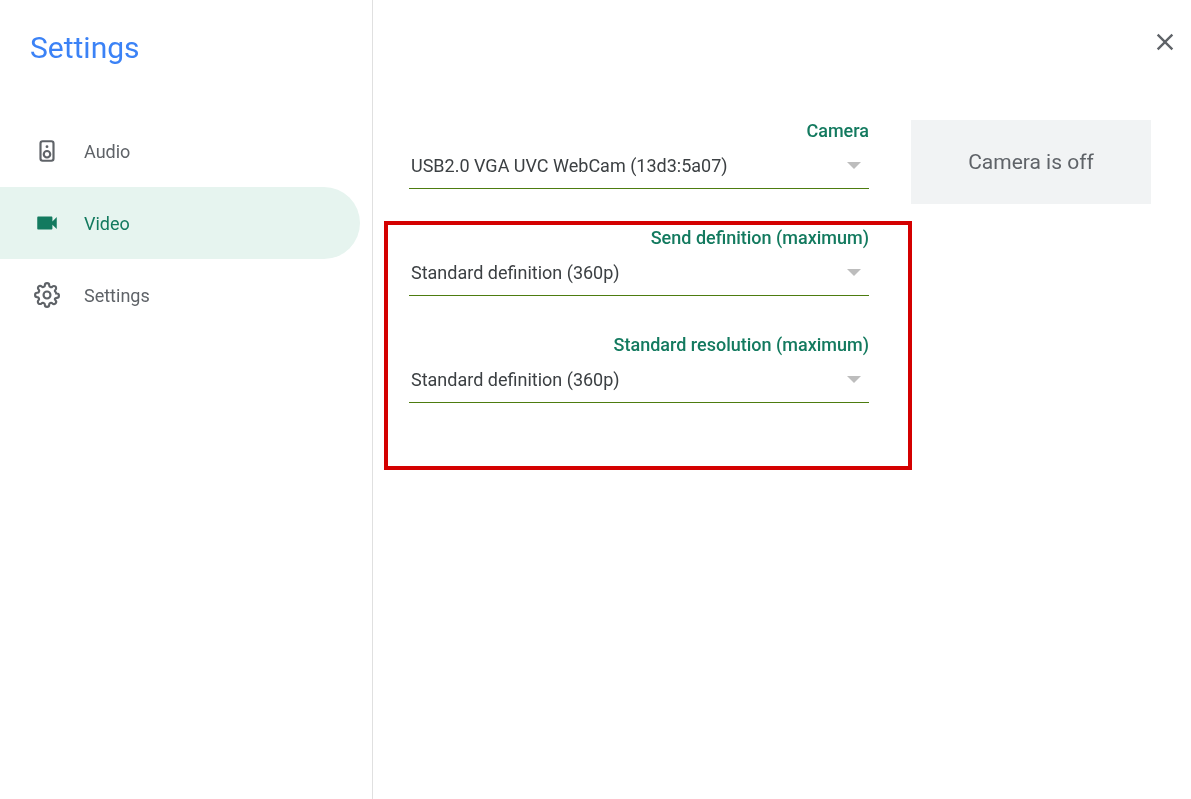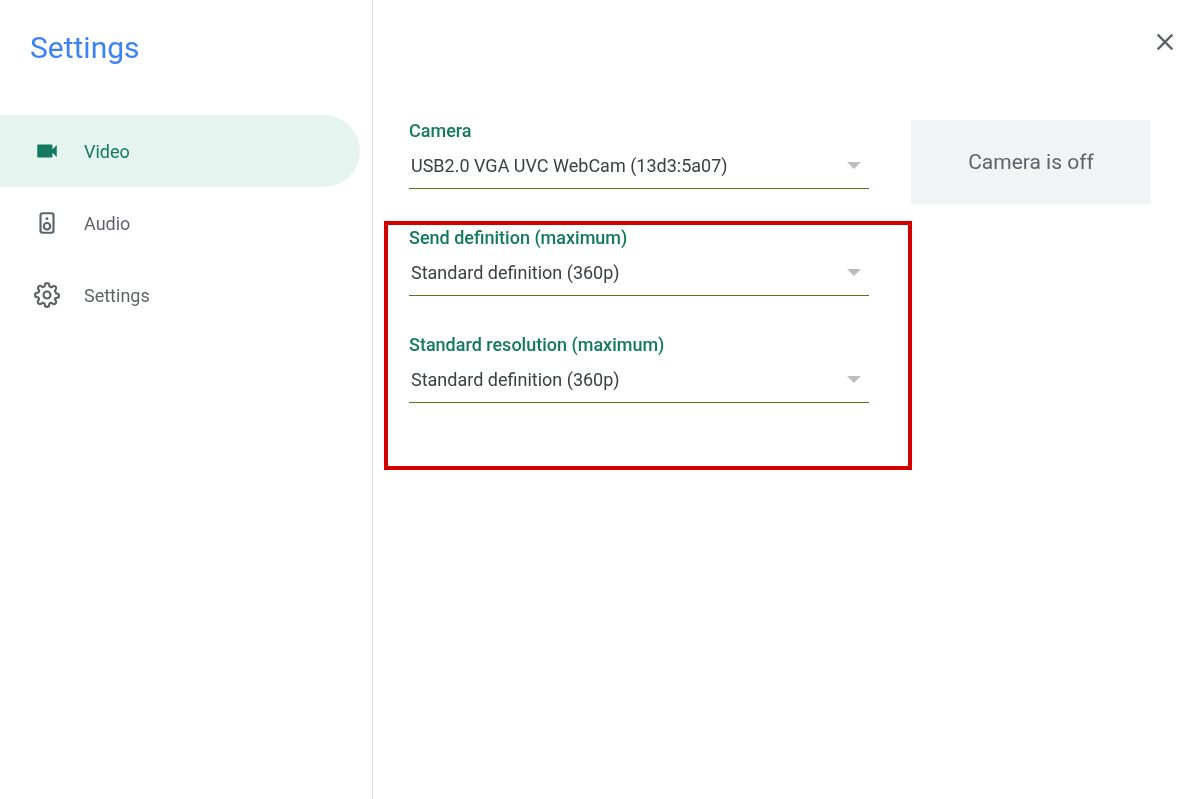--- a/index.html
+++ b/index.html
@@ -59,20 +59,21 @@
     margin-right: 24px;
     flex-shrink: 0;
     display: flex;
     align-items: center;
     justify-content: center;
   }
   .content {
     flex: 1;
     position: relative;
     padding: 120px 40px 12px 36px;
+    text-align: right;
   }
   .close-btn {
     position: absolute;
     top: 28px;
     right: 10px;
     width: 32px;
     height: 32px;
     cursor: pointer;
     color: #5f6368;
     display: flex;
@@ -137,41 +138,41 @@
   }
 </style>
 </head>
 <body>
 
 <div class="container">
 
   <aside class="sidebar">
     <h1 class="page-title">Settings</h1>
     <ul class="nav">
-
-      <li class="nav-item active">
-        <span class="nav-icon">
-          <svg viewBox="0 0 24 24" width="26" height="26" fill="#137a5f">
-            <path d="M17 10.5V7c0-.55-.45-1-1-1H4c-.55 0-1 .45-1 1v10c0 .55.45 1 1 1h12c.55 0 1-.45 1-1v-3.5l4 4v-11l-4 4z"></path>
-          </svg>
-        </span>
-        <span class="nav-label">Video</span>
-      </li>
 
       <li class="nav-item">
         <span class="nav-icon">
           <svg viewBox="0 0 24 24" width="26" height="26" fill="none" stroke="#5f6368" stroke-width="2">
             <rect x="6" y="3" width="12" height="18" rx="2"></rect>
             <circle cx="12" cy="8" r="1.3" fill="#5f6368" stroke="none"></circle>
             <circle cx="12" cy="15" r="3"></circle>
           </svg>
         </span>
         <span class="nav-label">Audio</span>
       </li>
 
+      <li class="nav-item active">
+        <span class="nav-icon">
+          <svg viewBox="0 0 24 24" width="26" height="26" fill="#137a5f">
+            <path d="M17 10.5V7c0-.55-.45-1-1-1H4c-.55 0-1 .45-1 1v10c0 .55.45 1 1 1h12c.55 0 1-.45 1-1v-3.5l4 4v-11l-4 4z"></path>
+          </svg>
+        </span>
+        <span class="nav-label">Video</span>
+      </li>
+
       <li class="nav-item">
         <span class="nav-icon">
           <svg viewBox="0 0 24 24" width="26" height="26" fill="none" stroke="#5f6368" stroke-width="2">
             <circle cx="12" cy="12" r="3.2"></circle>
             <path d="M19.4 15a1.7 1.7 0 0 0 .34 1.87l.06.06a2 2 0 1 1-2.83 2.83l-.06-.06a1.7 1.7 0 0 0-1.87-.34 1.7 1.7 0 0 0-1.03 1.56V21a2 2 0 1 1-4 0v-.09a1.7 1.7 0 0 0-1.11-1.56 1.7 1.7 0 0 0-1.87.34l-.06.06a2 2 0 1 1-2.83-2.83l.06-.06a1.7 1.7 0 0 0 .34-1.87 1.7 1.7 0 0 0-1.56-1.03H3a2 2 0 1 1 0-4h.09a1.7 1.7 0 0 0 1.56-1.11 1.7 1.7 0 0 0-.34-1.87l-.06-.06a2 2 0 1 1 2.83-2.83l.06.06a1.7 1.7 0 0 0 1.87.34H9a1.7 1.7 0 0 0 1.03-1.56V3a2 2 0 1 1 4 0v.09a1.7 1.7 0 0 0 1.03 1.56 1.7 1.7 0 0 0 1.87-.34l.06-.06a2 2 0 1 1 2.83 2.83l-.06.06a1.7 1.7 0 0 0-.34 1.87V9c.66.27 1.09.91 1.09 1.62H21a2 2 0 1 1 0 4h-.09a1.7 1.7 0 0 0-1.51 1z"></path>
           </svg>
         </span>
         <span class="nav-label">Settings</span>
       </li>
 

